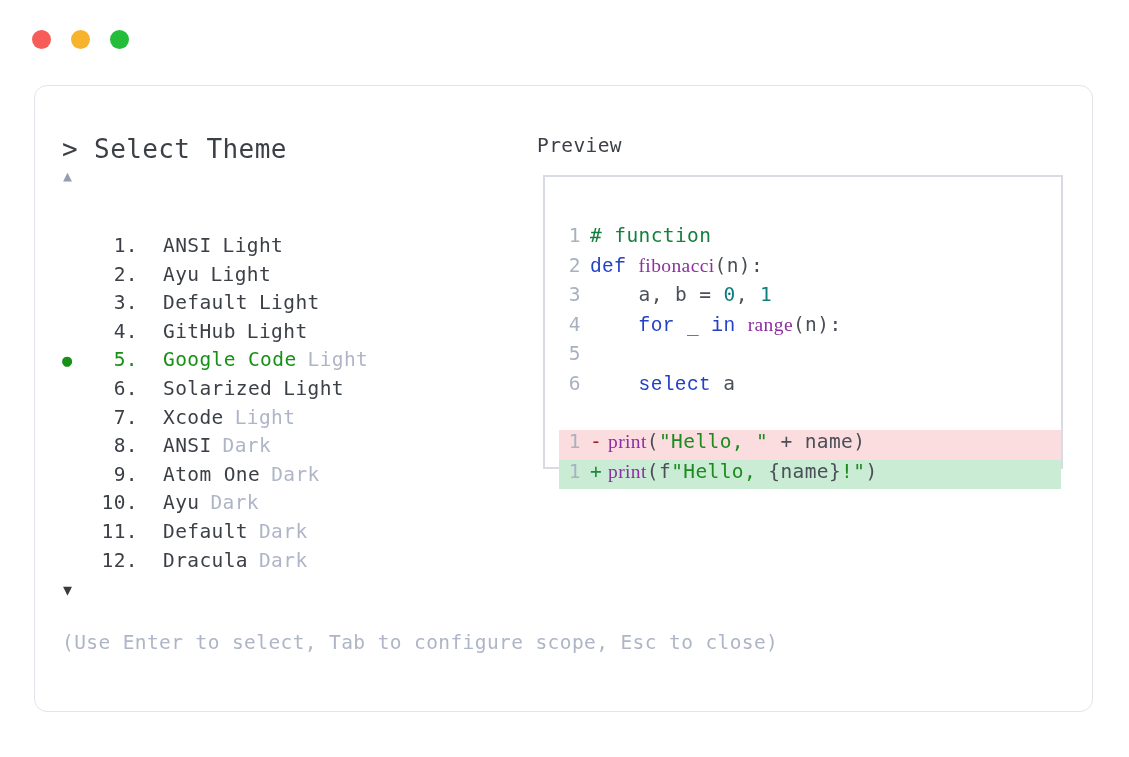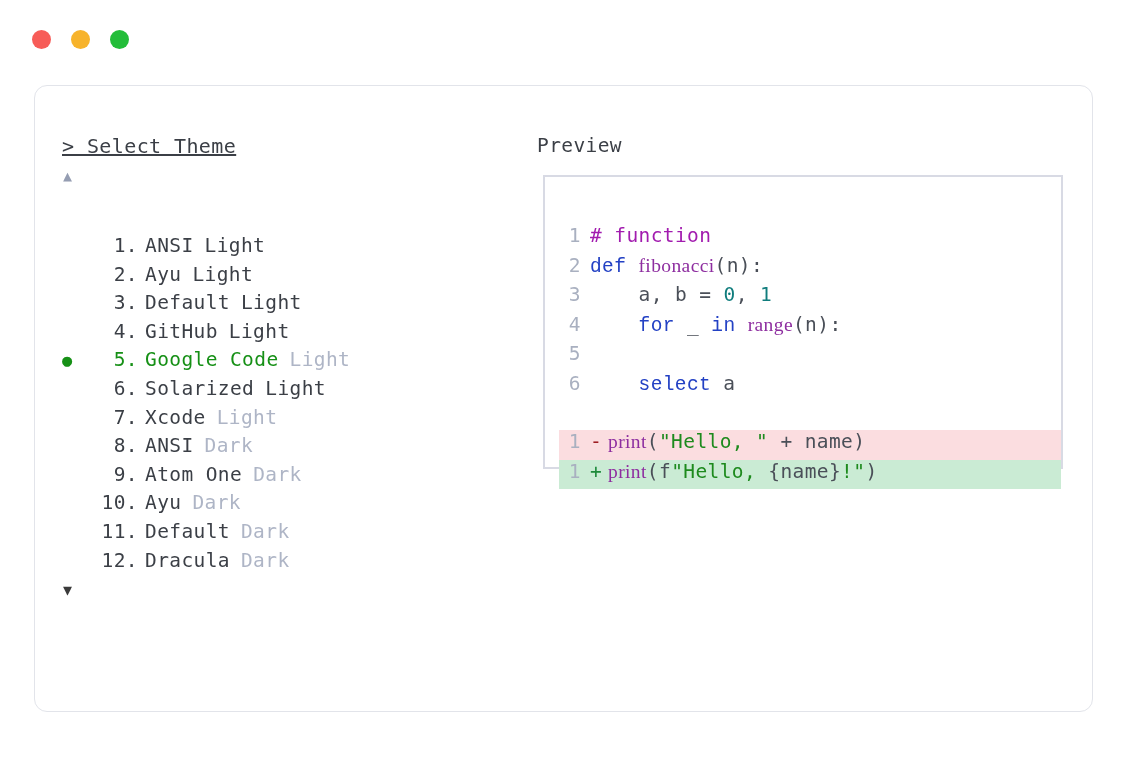--- a/index.html
+++ b/index.html
@@ -50,25 +50,24 @@
     position: relative;
     width: 100%;
     height: 100%;
   }
 
   
   .col-head-left {
     position: absolute;
     left: 27px;
     top: 48px;
-    font-size: 20px;
-    color: #3b3f46;
-    letter-spacing: 0.4px;
-    white-space: pre;
-    text-decoration: underline;
+    font-size: 26px;
+    color: #3b3f46;
+    letter-spacing: 0.4px;
+    white-space: pre;
   }
   .col-head-right {
     position: absolute;
     left: 502px;
     top: 48px;
     font-size: 19.5px;
     color: #3b3f46;
     letter-spacing: 0.4px;
     white-space: pre;
   }
@@ -114,21 +113,21 @@
     text-align: left;
     line-height: 1;
   }
   .row-num {
     width: 54px;
     flex: 0 0 54px;
     text-align: right;
     color: #3b3f46;
   }
   .row-name {
-    margin-left: 7px;
+    margin-left: 25px;
     color: #3b3f46;
   }
   .row-variant {
     margin-left: 11px;
     color: #aeb5c6;
     margin-top: 36px;
   }
   .theme-row.is-selected .row-num,
   .theme-row.is-selected .row-name {
     color: #169016;
@@ -183,21 +182,21 @@
   .code-text { white-space: pre; }
 
   .diff-block { margin-top: 29px; }
   .code-line.diff-del { background: #fbdde0; }
   .code-line.diff-add { background: #caebd4; }
   .diff-sign { width: 10px; flex: 0 0 10px; margin-right: 8px; }
   .diff-del .diff-sign { color: #9e1c22; }
   .diff-add .diff-sign { color: #1d8a3a; }
 
   
-  .tok-comment { color: #a21caf; }
+  .tok-comment { color: #15803d; }
   .tok-keyword { color: #2341c4; font-weight: 500; font-family: Liberation Mono, monospace; }
   .tok-func    { color: #8e2ea0; font-family: Liberation Serif, serif; }
   .tok-plain   { color: #4a4f58; }
   .tok-number  { color: #107d7d; }
   .tok-string  { color: #1d8a1d; }
 </style>
 </head>
 <body>
 
 <div class="traffic-lights">
@@ -223,20 +222,21 @@
         <div class="theme-row is-selected"><span class="bullet">●</span><span class="row-num">5.</span><span class="row-name">Google Code</span><span class="row-variant">Light</span></div>
         <div class="theme-row variant-strong"><span class="bullet"></span><span class="row-num">6.</span><span class="row-name">Solarized</span><span class="row-variant">Light</span></div>
         <div class="theme-row"><span class="bullet"></span><span class="row-num">7.</span><span class="row-name">Xcode</span><span class="row-variant">Light</span></div>
         <div class="theme-row"><span class="bullet"></span><span class="row-num">8.</span><span class="row-name">ANSI</span><span class="row-variant">Dark</span></div>
         <div class="theme-row"><span class="bullet"></span><span class="row-num">9.</span><span class="row-name">Atom One</span><span class="row-variant">Dark</span></div>
         <div class="theme-row"><span class="bullet"></span><span class="row-num">10.</span><span class="row-name">Ayu</span><span class="row-variant">Dark</span></div>
         <div class="theme-row"><span class="bullet"></span><span class="row-num">11.</span><span class="row-name">Default</span><span class="row-variant">Dark</span></div>
         <div class="theme-row"><span class="bullet"></span><span class="row-num">12.</span><span class="row-name">Dracula</span><span class="row-variant">Dark</span></div>
       </div>
 
+    <div class="hint">(Use Enter to select, Tab to configure scope, Esc to close)</div>
 
     <div class="preview-box">
       <div class="code-area" id="code-area">
           <div class="code-line"><span class="ln">1</span><span class="code-text tok-comment"># function</span></div>
           <div class="code-line"><span class="ln">2</span><span class="code-text tok-keyword">def </span><span class="code-text tok-func">fibonacci</span><span class="code-text tok-plain">(n):</span></div>
           <div class="code-line"><span class="ln">3</span><span class="code-text tok-plain">    a, b = </span><span class="code-text tok-number">0</span><span class="code-text tok-plain">, </span><span class="code-text tok-number">1</span></div>
           <div class="code-line"><span class="ln">4</span><span class="code-text tok-plain">    </span><span class="code-text tok-keyword">for</span><span class="code-text tok-plain"> _ </span><span class="code-text tok-keyword">in</span><span class="code-text tok-plain"> </span><span class="code-text tok-func">range</span><span class="code-text tok-plain">(n):</span></div>
           <div class="code-line"><span class="ln">5</span></div>
           <div class="code-line"><span class="ln">6</span><span class="code-text tok-plain">    </span><span class="code-text tok-keyword">select</span><span class="code-text tok-plain"> a</span></div>
           <div class="diff-block">

